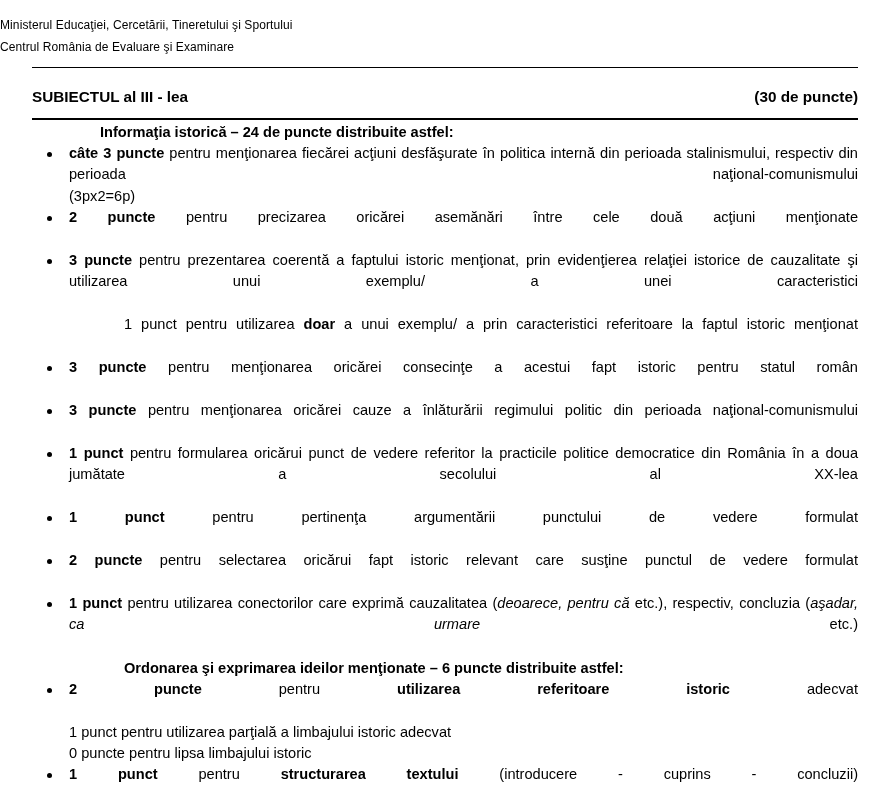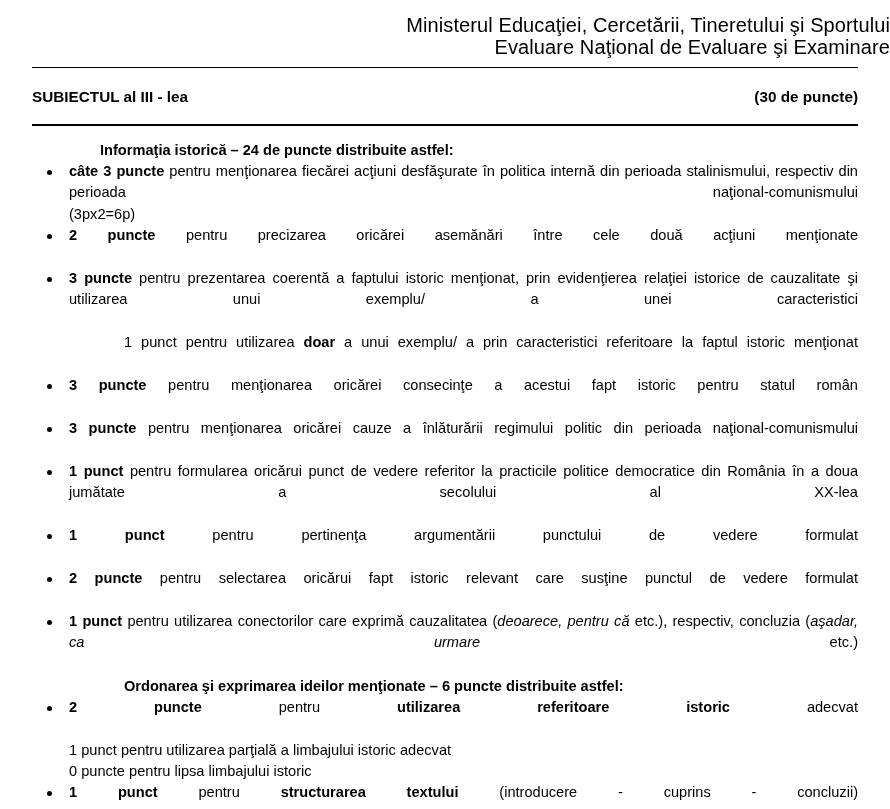--- a/index.html
+++ b/index.html
@@ -20,56 +20,56 @@
     height: 809px;
     box-sizing: border-box;
     padding: 0;
   }
 
   
   .doc-header {
     padding-top: 14px;
   }
   .doc-header .hline {
-    text-align: right;
-    font-size: 20px;
+    text-align: left;
+    font-size: 12px;
     line-height: 22px;
     letter-spacing: 0.1px;
   }
   .header-rule {
     border-top: 1.6px solid #000;
     margin: 9px 32px 0 32px;
   }
 
   
   .subject-row {
     display: flex;
     justify-content: space-between;
     align-items: baseline;
     margin: 20px 32px 0 32px;
     border-bottom: 2px solid #000;
-    padding-bottom: 18px;
+    padding-bottom: 12px;
     font-weight: bold;
     font-size: 15.3px;
   }
   .subject-row .left  { white-space: nowrap; }
   .subject-row .right { white-space: nowrap; }
 
   
   .body {
     margin: 0 32px 0 32px;
     font-size: 14.6px;
     line-height: 21.4px;
   }
 
   .section-head {
     font-weight: bold;
     text-align: left;
     padding-left: 68px;
-    margin-top: 13px;
+    margin-top: 1px;
     line-height: 22px;
   }
   .section-head.second {
     padding-left: 92px;
     margin-top: 0;
   }
 
   ul.items {
     list-style: none;
     margin: 0;
@@ -106,21 +106,21 @@
   b, .b { font-weight: bold; }
   i, .i { font-style: italic; }
 </style>
 </head>
 <body>
 
 <div class="page">
 
   <div class="doc-header">
     <div class="hline">Ministerul Educaţiei, Cercetării, Tineretului şi Sportului</div>
-    <div class="hline">Evaluare Naţional de Evaluare şi Examinare</div>
+    <div class="hline">Centrul România de Evaluare şi Examinare</div>
     <div class="header-rule"></div>
   </div>
 
   <div class="subject-row">
     <span class="left">SUBIECTUL al III - lea</span>
     <span class="right">(30 de puncte)</span>
   </div>
 
   <div class="body">
 

